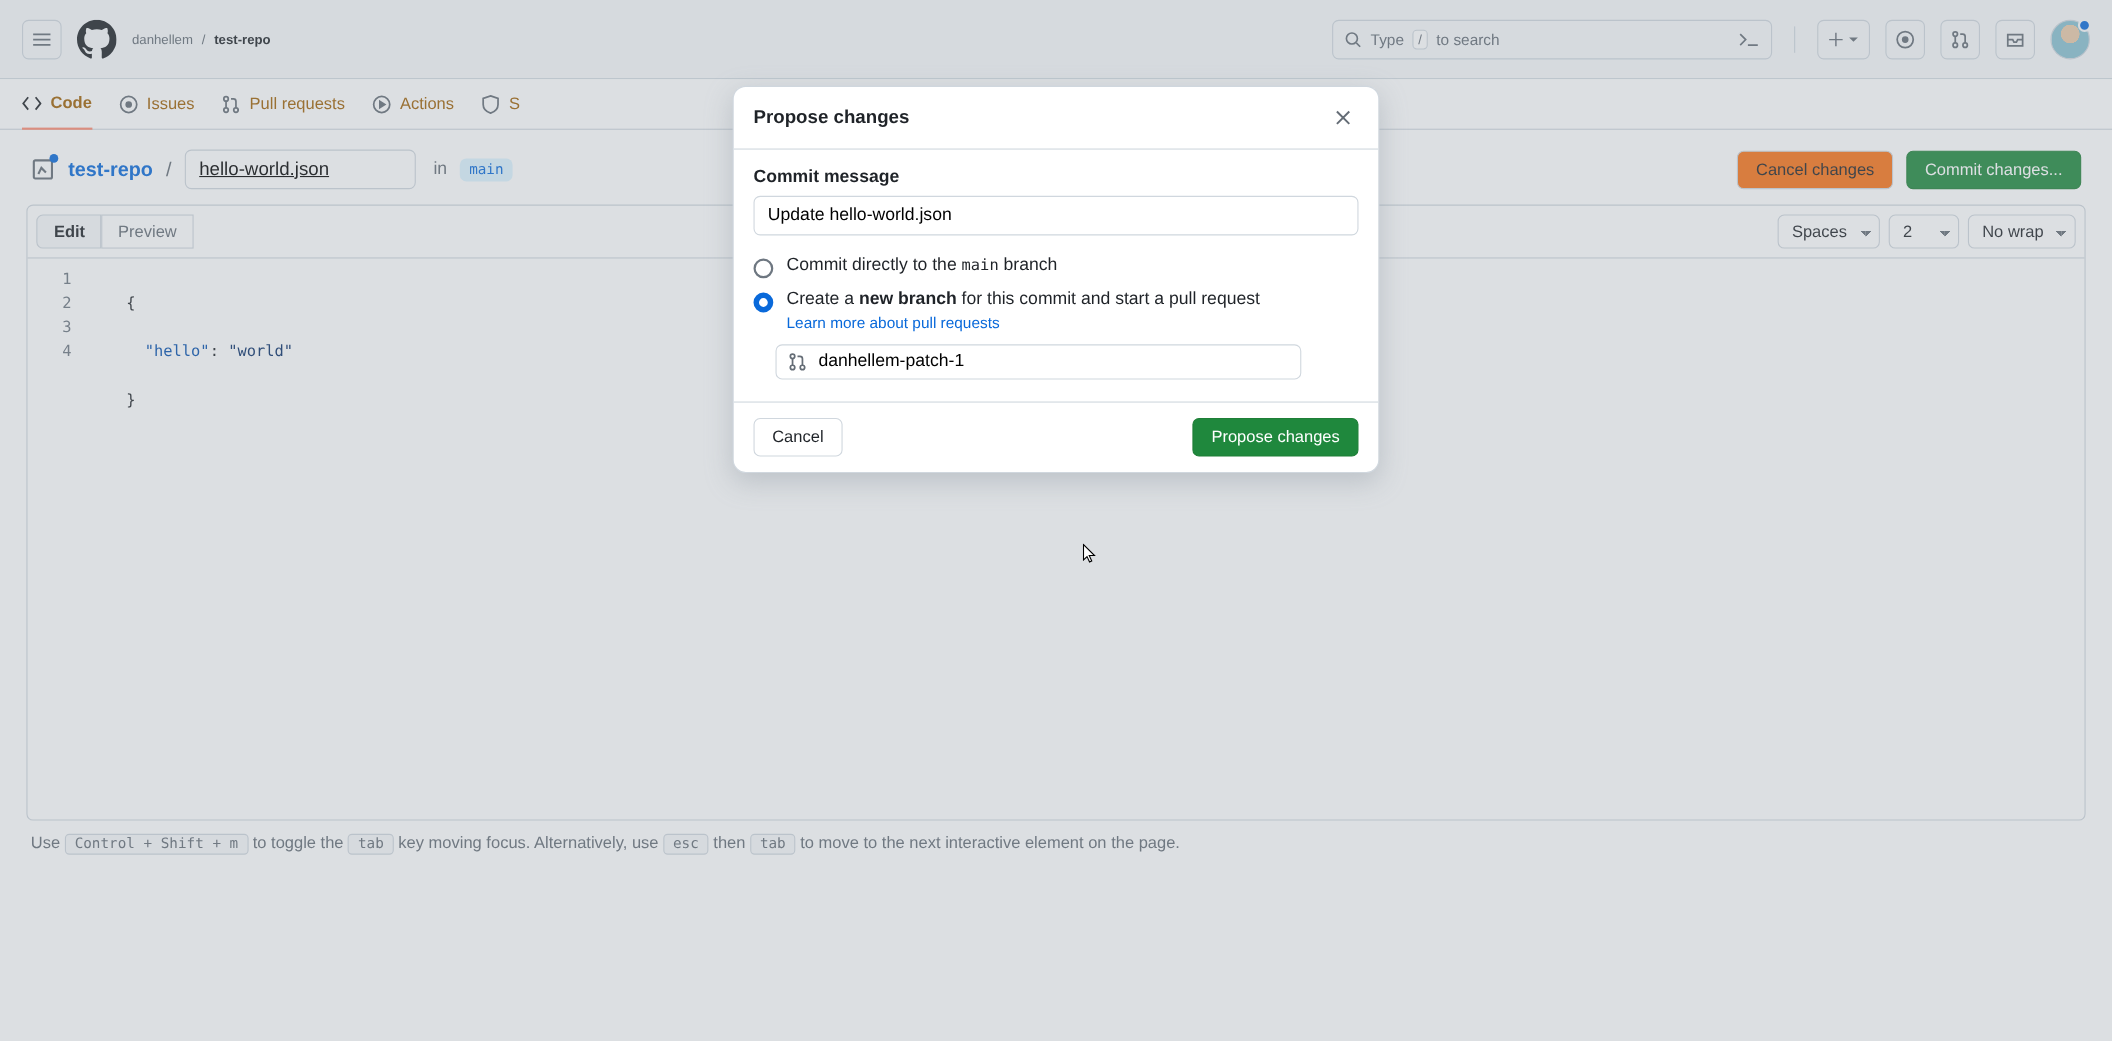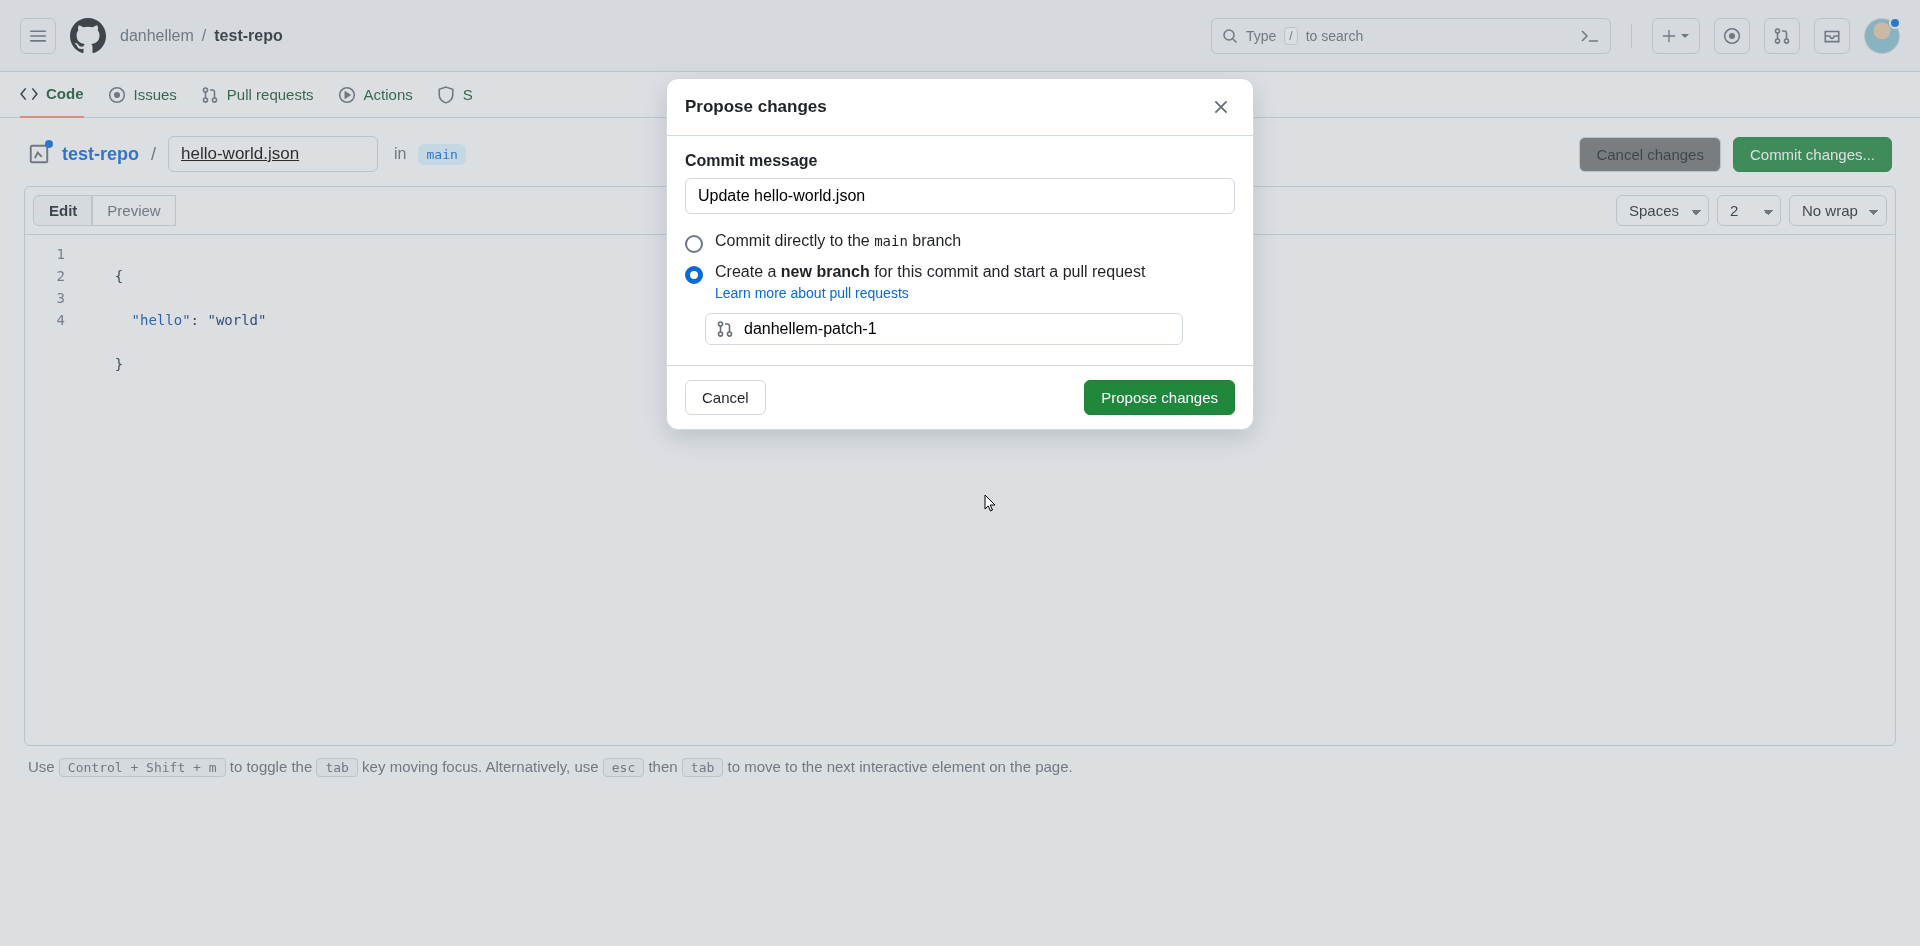--- a/index.html
+++ b/index.html
@@ -28,21 +28,21 @@
   .icon-btn {
     width:36px; height:36px;
     border:1px solid #d0d7de;
     border-radius:6px;
     background:#f6f8fa;
     display:flex;
     align-items:center; justify-content:center;
     color:#656d76;
   }
   .gh-mark { width:36px; height:36px; color:#1f2328; }
-  .crumbs { display:flex; align-items:center; gap:8px; font-size:16px; color:#656d76;}
+  .crumbs { display:flex; align-items:center; gap:8px; font-size:12px; color:#656d76;}
   .crumbs .sep { color:#656d76; }
   .crumbs .repo { font-weight:600; color:#1f2328; }
   .topbar-spacer { flex:1; }
   .search {
     height:36px; width:400px;
     border:1px solid #d0d7de; border-radius:6px;
     background:#f6f8fa;
     display:flex; align-items:center;
     padding:0 10px; gap:8px; color:#656d76;
   }
@@ -67,21 +67,21 @@
   }
   
   .repo-nav {
     height:46px; background:#fff;
     border-bottom:1px solid #d0d7de;
     display:flex; align-items:center; gap:24px;
     padding:0 20px;
   }
   .repo-nav .item {
     display:flex; align-items:center; gap:8px;
-    height:46px; color:#14532d; font-size:15px;
+    height:46px; color:#a16207; font-size:15px;
   }
   .repo-nav .item.selected {
     border-bottom:2px solid #fd8c73;
     font-weight:600;
   }
   
   .filebar {
     display:flex; align-items:center; gap:12px;
     padding:18px 28px 14px;
   }
@@ -98,21 +98,21 @@
   }
   .in-label { color:#656d76; font-size:16px; margin-left:4px;}
   .branch-pill {
     display:inline-block; background:#ddf4ff; color:#0969da;
     font-family:ui-monospace,Menlo,monospace; font-size:13px;
     padding:3px 8px; border-radius:6px;
   }
   .filebar-spacer { flex:1; }
   .btn {
     border:1px solid #d0d7de; border-radius:6px;
-    padding:8px 16px; font-size:15px; background:#737373;
+    padding:8px 16px; font-size:15px; background:#f97316;
     color:#1f2328; cursor:pointer;
   }
   .btn.primary {
     background:#1f883d; border-color:#1f7f37; color:#fff; font-weight:500;
   }
   .editor-card {
     margin:0 24px 0;
     border:1px solid #d0d7de; border-radius:6px;
     background:#fff;
     min-height:560px;

